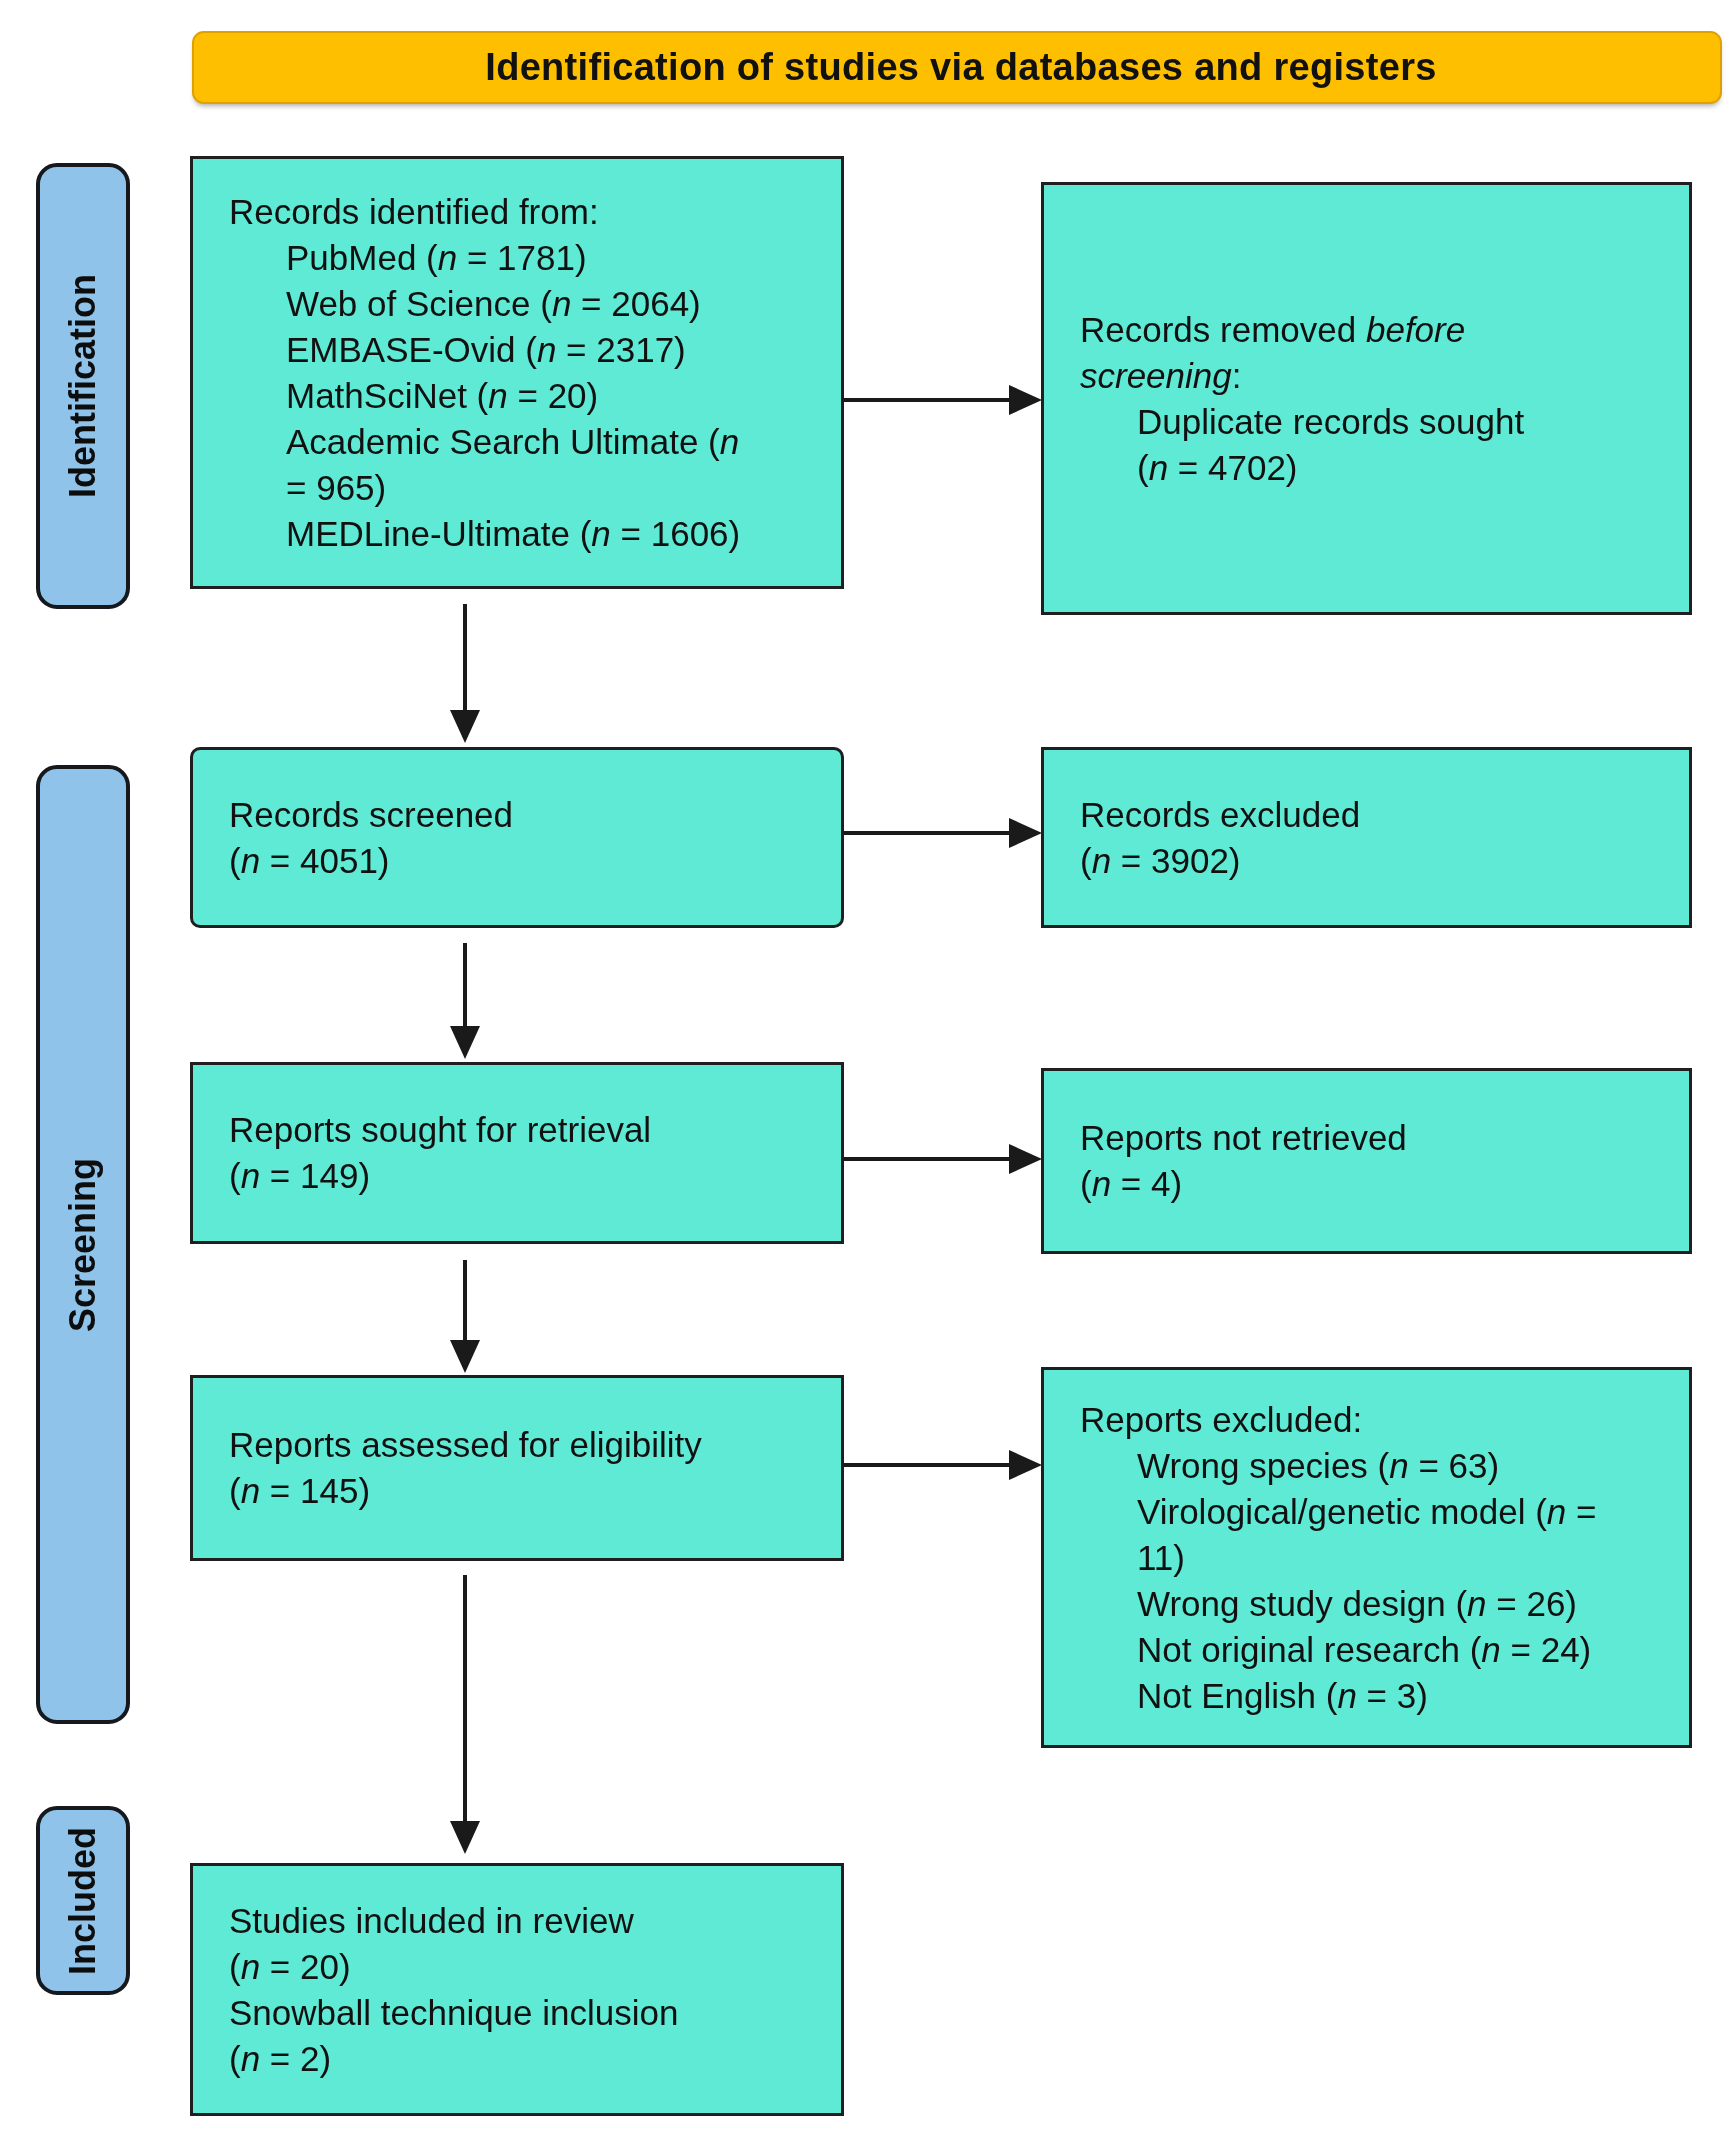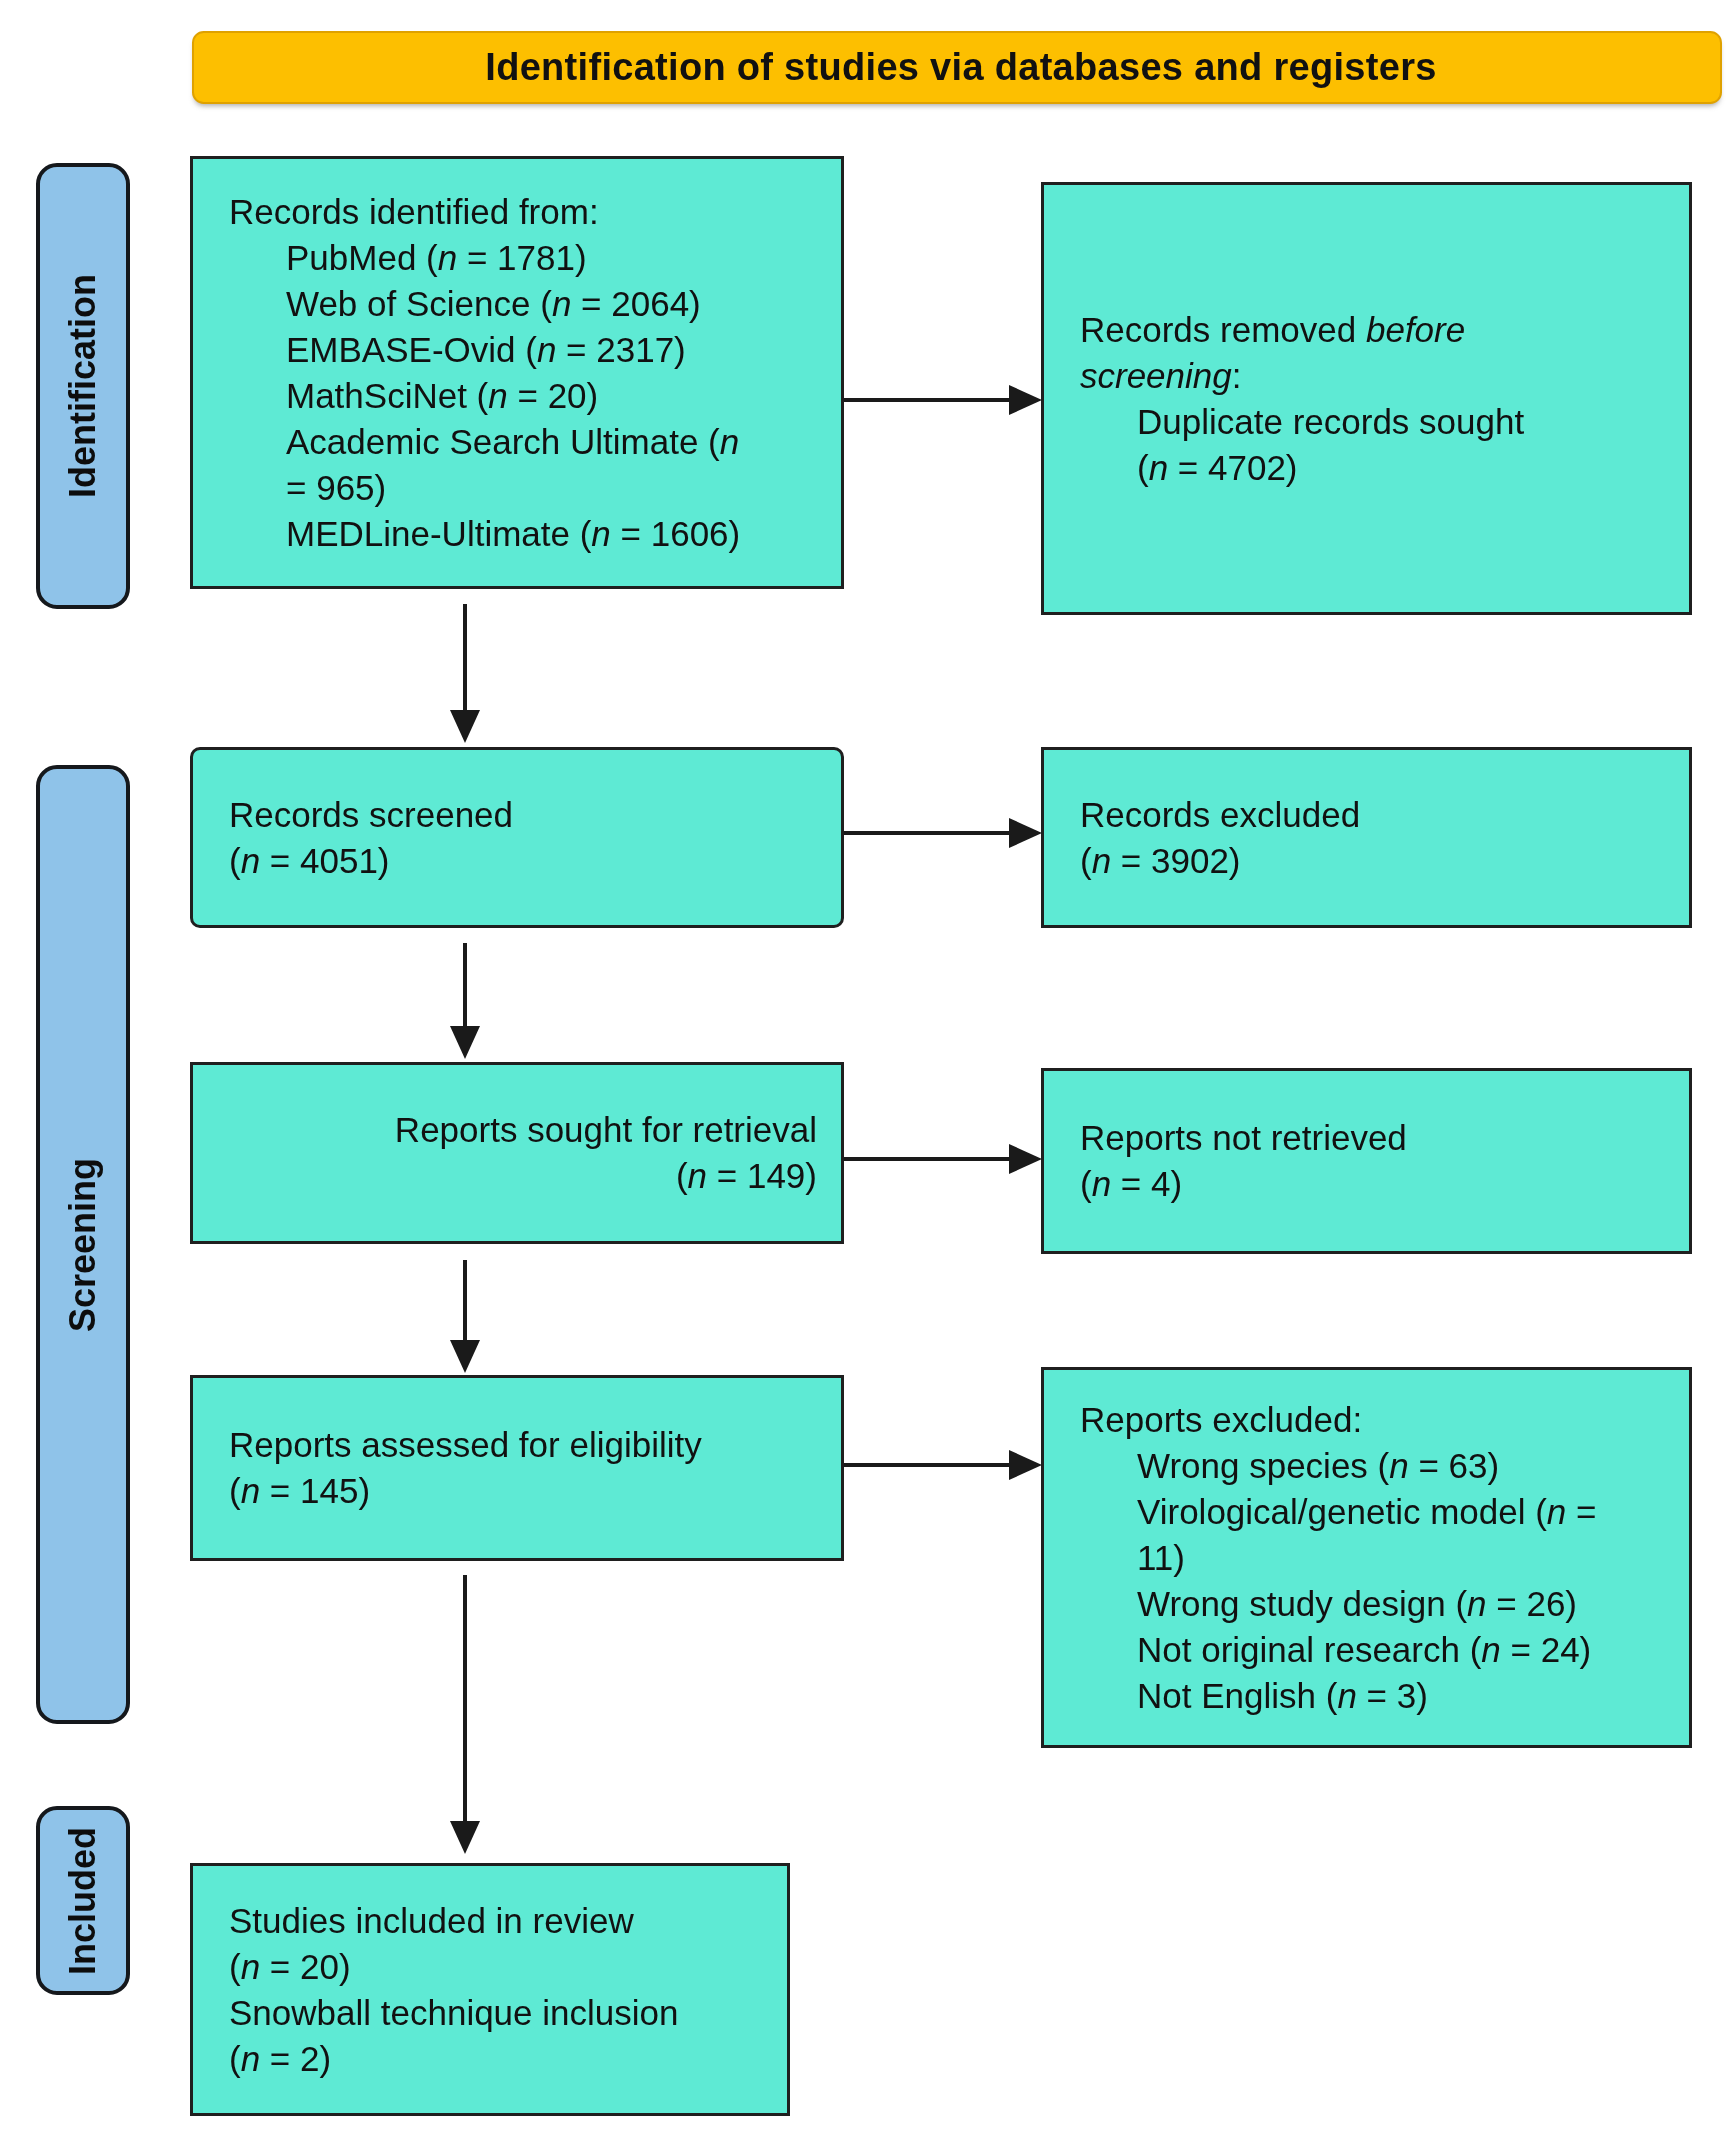--- a/index.html
+++ b/index.html
@@ -45,23 +45,23 @@
     background:#5eead4;
     border:3.9px solid var(--box-border,#1F1F1F);
     box-sizing:border-box;
     display:flex;flex-direction:column;justify-content:center;
     padding:13px 24px 13px 36px;
   }
   .fbox .line{font-size:35px;line-height:46px;}
   .fbox .line.indent{padding-left:57px;}
   #box-identified{left:190px;top:156px;width:654px;height:433px;}
   #box-screened{left:190px;top:747px;width:654px;height:181px;border-radius:10px;}
-  #box-sought{left:190px;top:1062px;width:654px;height:182px;text-align:right;}
+  #box-sought{left:190px;top:1062px;width:654px;height:182px;}
   #box-assessed{left:190px;top:1375px;width:654px;height:186px;}
-  #box-included-studies{left:190px;top:1863px;width:600px;height:253px;}
+  #box-included-studies{left:190px;top:1863px;width:654px;height:253px;}
   #box-removed-before{left:1041px;top:168px;width:651px;height:433px;margin-top:14px;}
   #box-excluded{left:1041px;top:747px;width:651px;height:181px;}
   #box-not-retrieved{left:1041px;top:1068px;width:651px;height:186px;}
   #box-reports-excluded{left:1041px;top:1367px;width:651px;height:381px;}
   
   .shaft-v{position:absolute;width:3.9px;background:var(--arrow,#1A1A1A);}
   .shaft-h{position:absolute;height:3.9px;background:var(--arrow,#1A1A1A);}
   .head-down{
     position:absolute;width:0;height:0;
     border-left:15px solid transparent;border-right:15px solid transparent;

